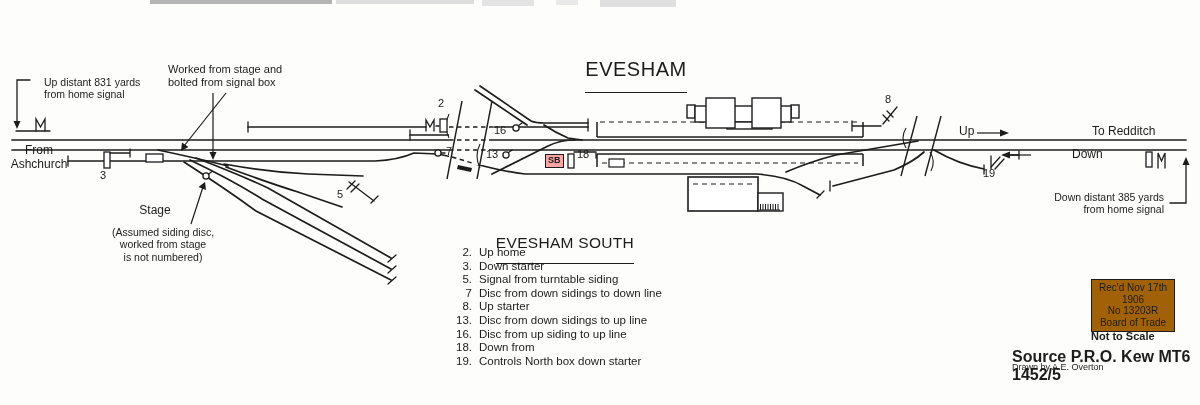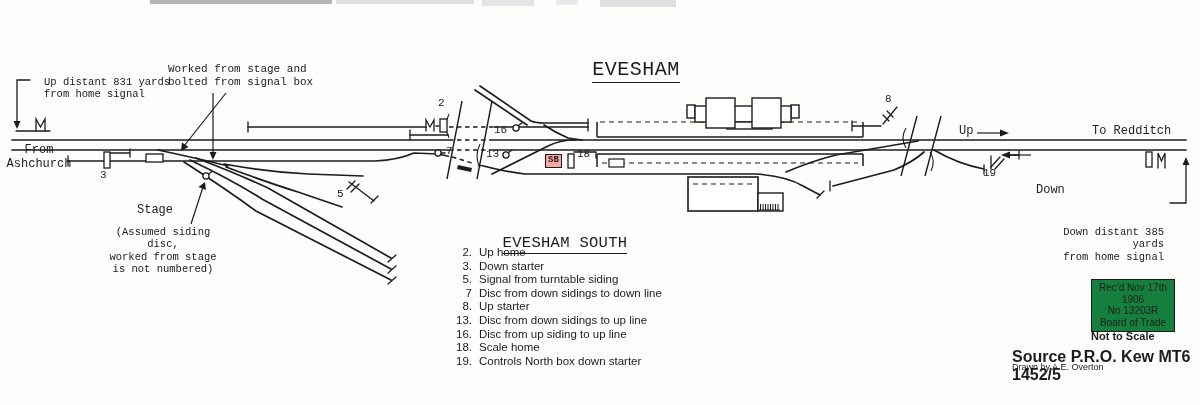--- a/index.html
+++ b/index.html
@@ -2,36 +2,36 @@
 <html><head>
 <meta charset="utf-8">
 <style>
   html,body{margin:0;padding:0;}
   #canvas{
     position:relative; width:1200px; height:405px; overflow:hidden;
     background:#fdfdfc; color:#1c1c1c;
     font-family:"Liberation Sans", sans-serif;
   }
   #trackplan{position:absolute; left:0; top:0;}
-  .txt{position:absolute; white-space:pre-line; line-height:1.18;font-family:Liberation Mono, monospace;}
-  .c{text-align:center;} .r{text-align:right;margin-top:35px;}
+  .txt{position:absolute; white-space:pre-line; line-height:1.18;}
+  .c{text-align:center;} .r{text-align:right;}
   .title{font-size:20px; letter-spacing:.5px;}
-  .title span, .subtitle span{border-bottom:1.6px solid #1c1c1c; padding-bottom:1px;}
+  .title span, .subtitle span{border-bottom:1.6px solid #1c1c1c; padding-bottom:12px;}
   .subtitle{font-size:15.5px; letter-spacing:.3px;}
   .note{font-size:10.5px;}
   .note11{font-size:11px;}
   .note12{font-size:12px;}
   .signo{font-size:11px;}
   .sb{font-size:9px; font-weight:700; border:1.2px solid #1c1c1c; padding:0 2px 1px 2px; background:#fca5a5;}
   .legend{position:absolute; left:440px; top:246px; font-size:11.5px;}
   .legend .row{display:flex; height:13.6px; align-items:baseline;}
   .legend .no{width:32px; text-align:right; margin-right:7px;}
   .stamp{
     position:absolute; left:1091px; top:279px; width:82px;
-    border:1.6px solid #1c1c1c; background:#15803d;
+    border:1.6px solid #1c1c1c; background:#a16207;
     font-size:10px; text-align:center; padding:2px 0 3px 0; line-height:11.5px;
   }
   .nts{position:absolute; left:1091px; top:330px; width:82px; text-align:left; font-weight:700; font-size:11px;}
   .source{position:absolute; left:1012px; top:348px; font-weight:700; font-size:16px;}
   .drawn{position:absolute; left:1012px; top:362px; font-size:9px;}
 </style>
 </head>
 <body>
 
 <div id="canvas">
@@ -241,21 +241,21 @@
   <div class="txt note11" style="left:168px; top:63px;">Worked from stage and
 bolted from signal box</div>
   <div class="txt note12 c" style="left:6px; top:143px; width:66px;">From
 Ashchurch</div>
   <div class="txt note12 c" style="left:135px; top:163px; width:40px;margin-top:40px;">Stage</div>
   <div class="txt note c" style="left:106px; top:226px; width:114px;">(Assumed siding disc,
 worked from stage
 is not numbered)</div>
   <div class="txt note12" style="left:959px; top:124px;">Up</div>
   <div class="txt note12" style="left:1092px; top:124px;">To Redditch</div>
-  <div class="txt note12" style="left:1036px; top:147px;margin-top:36px;">Down</div>
+  <div class="txt note12" style="left:1072px; top:147px;">Down</div>
   <div class="txt note r" style="left:1040px; top:191px; width:124px;">Down distant 385 yards
 from home signal</div>
 
   <div class="txt signo" style="left:438px; top:97px;">2</div>
   <div class="txt signo" style="left:100px; top:169px;">3</div>
   <div class="txt signo" style="left:337px; top:188px;">5</div>
   <div class="txt signo" style="left:446px; top:145px;">7</div>
   <div class="txt signo" style="left:885px; top:93px;">8</div>
   <div class="txt signo" style="left:486px; top:148px;">13</div>
   <div class="txt signo" style="left:494px; top:124px;">16</div>
@@ -287,21 +287,21 @@
     <div class="row">
         <span class="no">13.</span>
         <span>Disc from down sidings to up line</span>
       </div>
     <div class="row">
         <span class="no">16.</span>
         <span>Disc from up siding to up line</span>
       </div>
     <div class="row">
         <span class="no">18.</span>
-        <span>Scale home</span>
+        <span>Down from</span>
       </div>
     <div class="row">
         <span class="no">19.</span>
         <span>Controls  North box down starter</span>
       </div>
   </div>
 
   <div class="stamp">
     <div>Rec'd Nov 17th</div>
     <div>1906</div>

